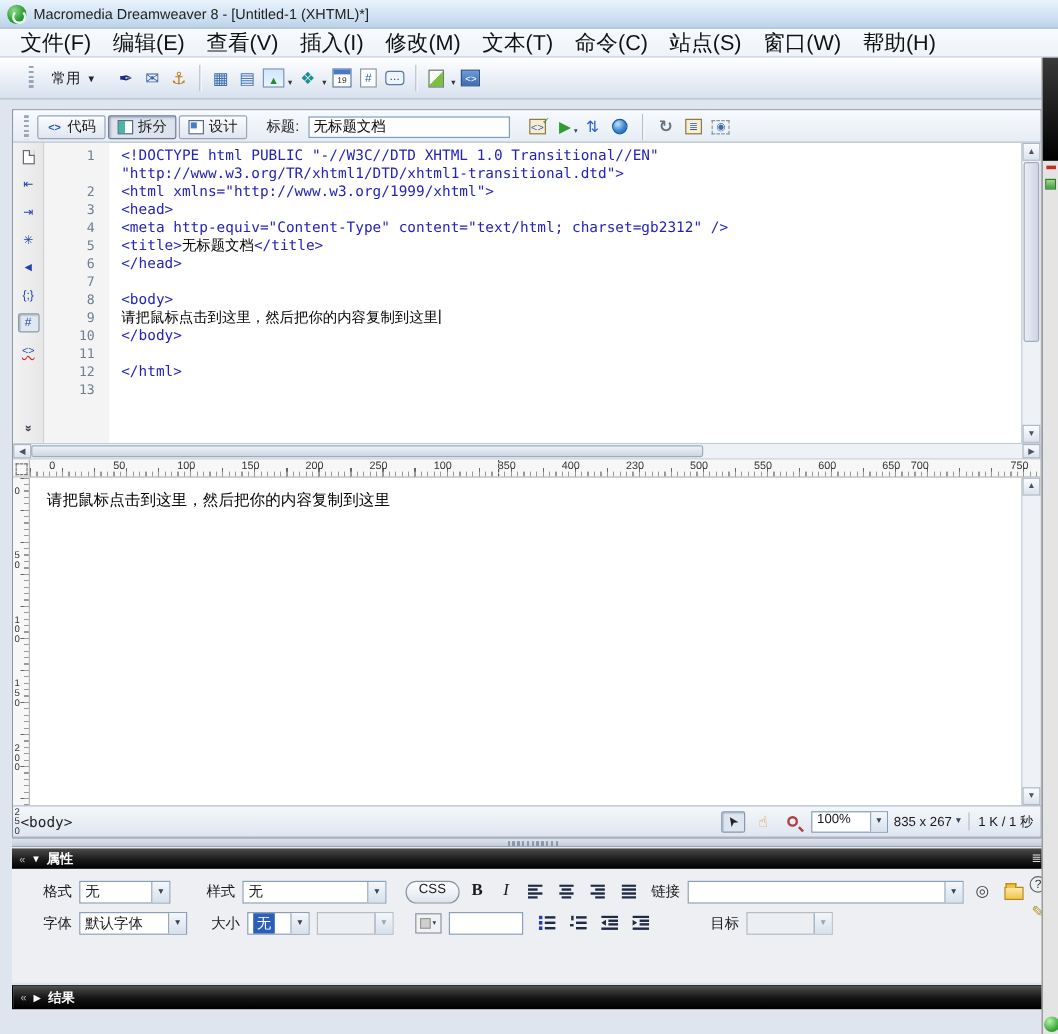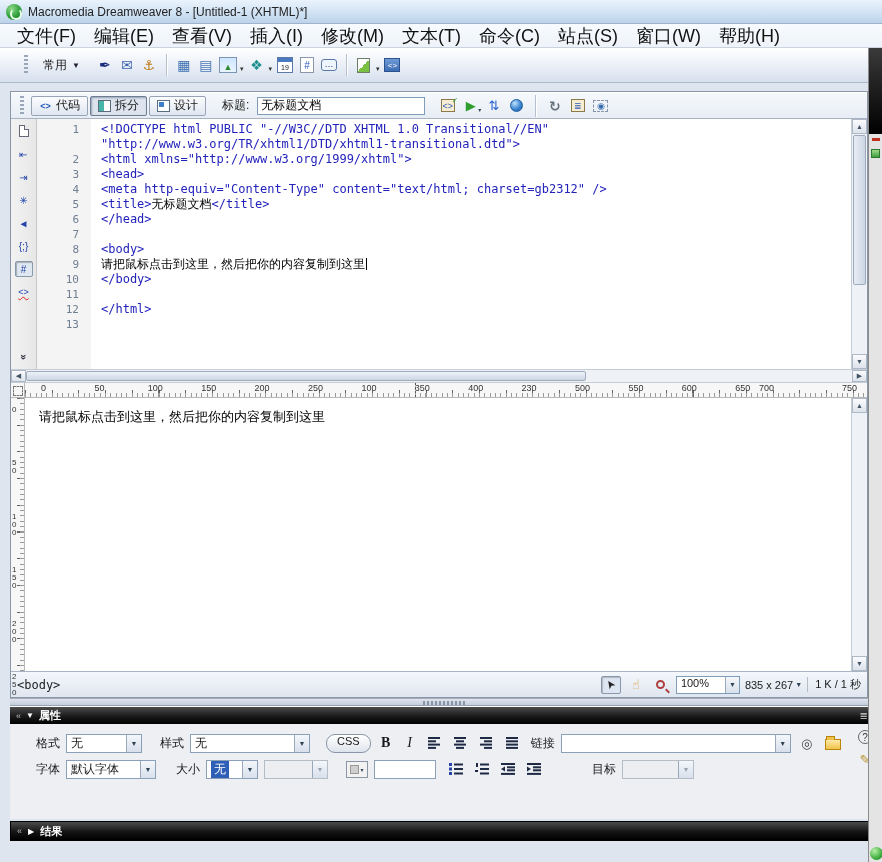--- a/index.html
+++ b/index.html
@@ -426,21 +426,21 @@
       <span class="pmenu">≣</span>
     </div>
     <div class="pbody">
 
       <div class="prow">
         <span class="plabel">格式</span>
         <span class="dd" style="width:76px">
             <span class="val">无</span>
             <span class="arrow">▼</span>
           </span>
-        <span class="plabel" style="margin-left:12px">样式</span>
+        <span class="plabel" style="margin-left:24px">样式</span>
         <span class="dd" style="width:120px">
             <span class="val">无</span>
             <span class="arrow">▼</span>
           </span>
         <span class="cssbtn" style="margin-left:10px">CSS</span>
         <span class="fmtbtn" style="font-weight:bold">B</span>
         <span class="fmtbtn" style="font-style:italic">I</span>
         <span class="iconbtn">
             <svg class="svgicon" width="14" height="12" viewBox="0 0 14 12">
               <g fill="#1f2a44">

